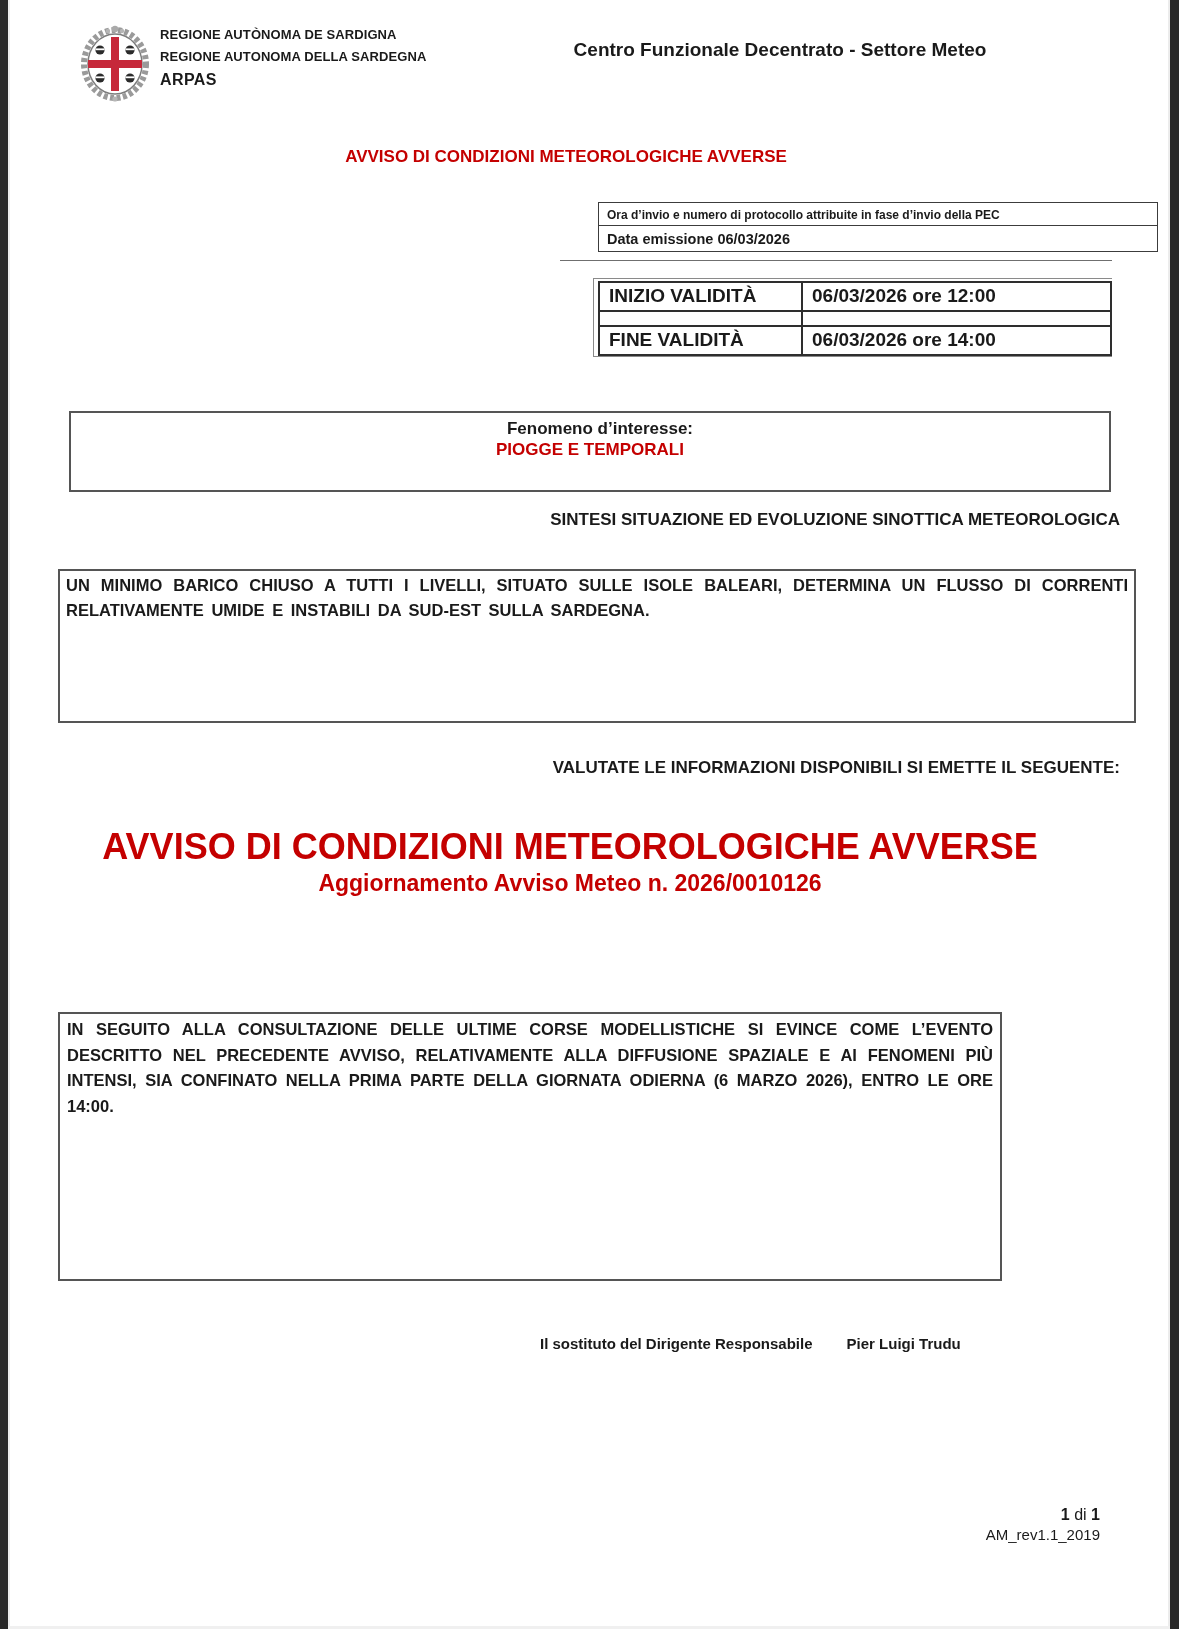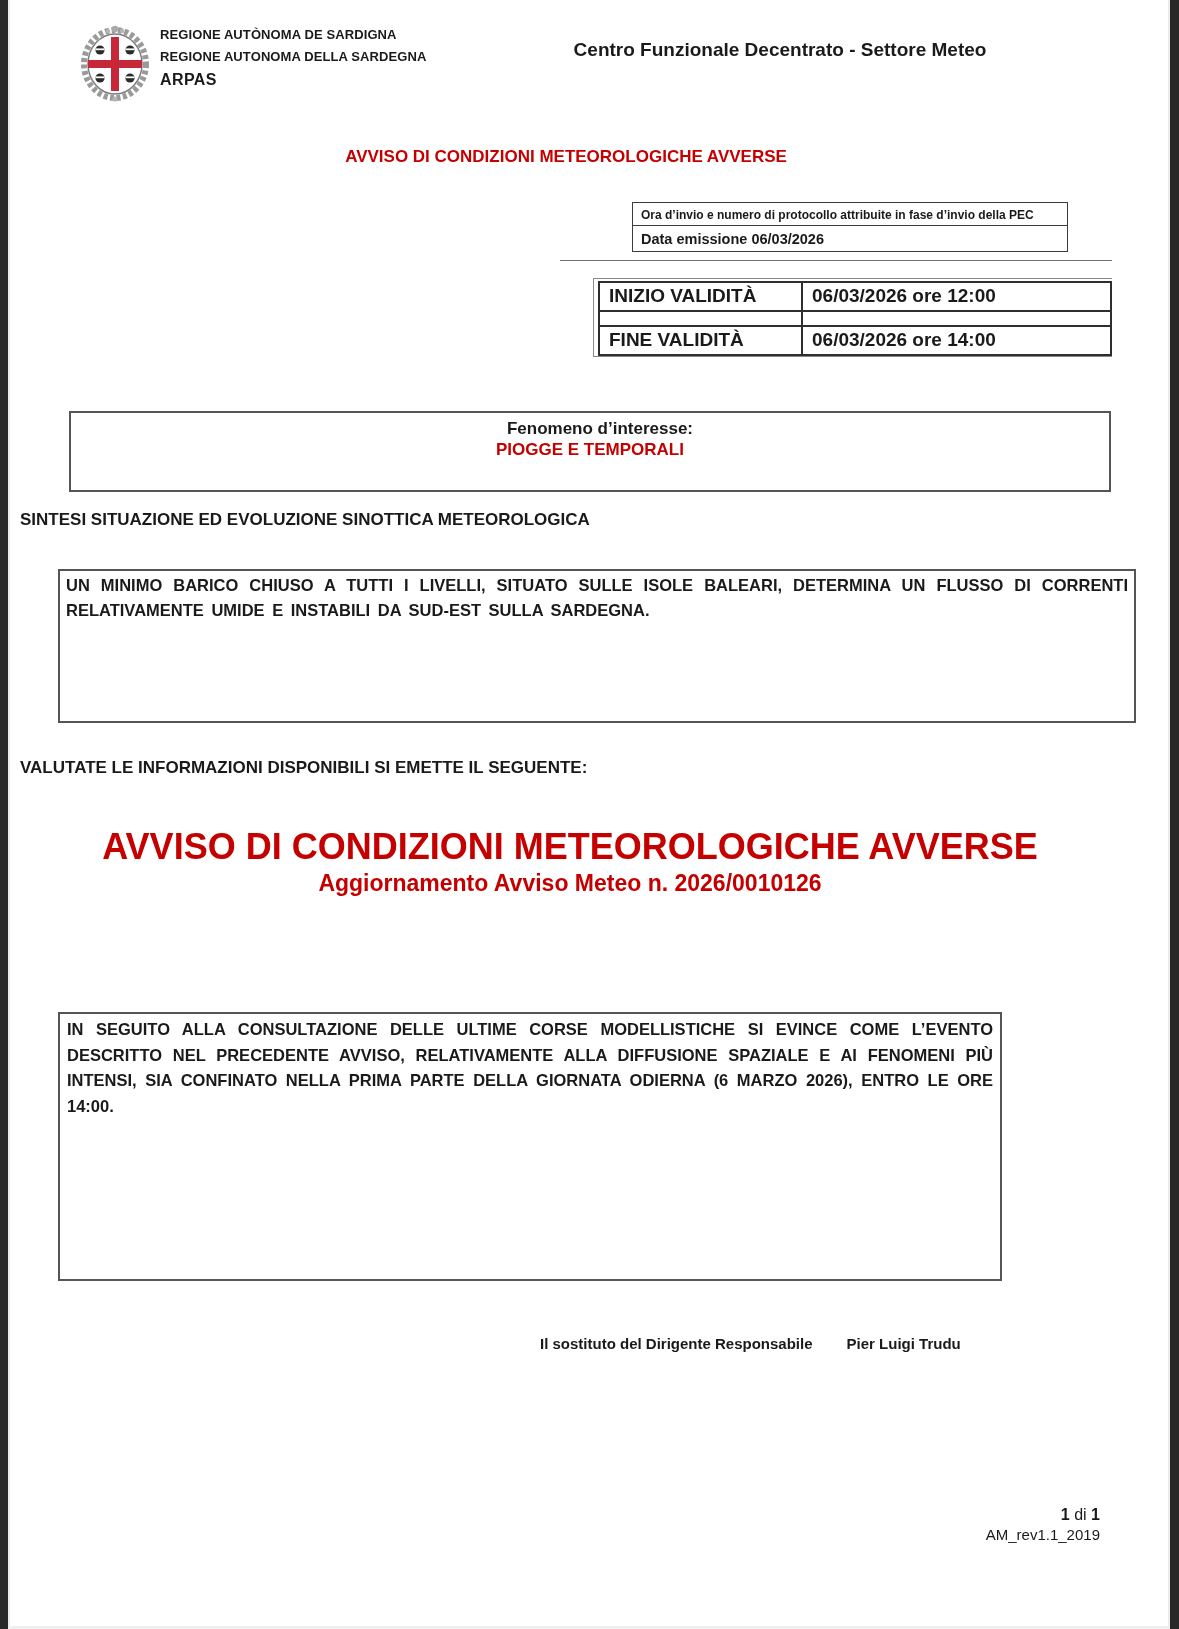--- a/index.html
+++ b/index.html
@@ -24,21 +24,21 @@
   .org-block { left:160px; top:27px; }
   .org-line { font-size:13px; font-weight:700; line-height:15px; margin-bottom:7px; letter-spacing:.1px; }
   .org-name { font-size:16px; font-weight:700; letter-spacing:.4px; margin-top:2px; }
   .center-header { left:500px; top:39px; width:560px; text-align:center;
                    font-size:19px; font-weight:700; }
 
   .notice-title { left:20px; top:147px; width:1092px; text-align:center;
                   font-size:17px; font-weight:700; color:#c40000; }
 
   
-  .pec-table { left:632px; top:202px; width:436px; border:1px solid #3c3c3c; background:#fff; box-sizing:border-box; }
+  .pec-table { left:598px; top:202px; width:560px; border:1px solid #3c3c3c; background:#fff; box-sizing:border-box; }
   .pec-row1 { border-bottom:1px solid #3c3c3c; padding:5px 8px 3px 8px;
               font-size:12px; font-weight:700; }
   .pec-row2 { padding:5px 8px 4px 8px; font-size:14.5px; font-weight:700; }
   .artifact-a { left:560px; top:260px; width:552px; height:1px; background:#6f6f6f; }
 
   
   .validity-outer { left:593px; top:278px; width:519px; height:79px;
                     border-top:1px solid #8a8a8a; border-left:1px solid #8a8a8a;
                     border-bottom:1px solid #8a8a8a; box-sizing:border-box; }
   table.validity { left:598px; top:281px; width:514px; position:absolute;
@@ -48,21 +48,21 @@
   table.validity td.vlabel { width:188px; }
   table.validity tr.spacer td { height:13px; padding:0; }
 
   
   .phenomenon-box { left:69px; top:411px; width:1042px; height:81px;
                     border:2px solid #555; box-sizing:border-box;
                     text-align:center; padding-top:5px; }
   .phenomenon-label { font-size:17px; font-weight:700; line-height:21px;margin-left:20px; }
   .phenomenon-value { font-size:17px; font-weight:700; line-height:22px; color:#c40000; }
 
-  .section-heading { left:20px; width:1100px; text-align:left;
+  .section-heading { left:20px; width:1100px; text-align:right;
                      font-size:17px; font-weight:700; }
   .synthesis-heading { top:510px; }
   .evaluation-line  { top:758px; }
 
   .text-box { border:2px solid #555; box-sizing:border-box;
               font-size:16.5px; font-weight:700; text-align:justify;
               line-height:1.5; word-spacing:3px; }
   .synthesis-box { left:58px; top:569px; width:1078px; height:154px; padding:2px 6px; }
   .update-box    { left:58px; top:1012px; width:944px; height:269px; padding:3px 7px; line-height:1.55; }
 

